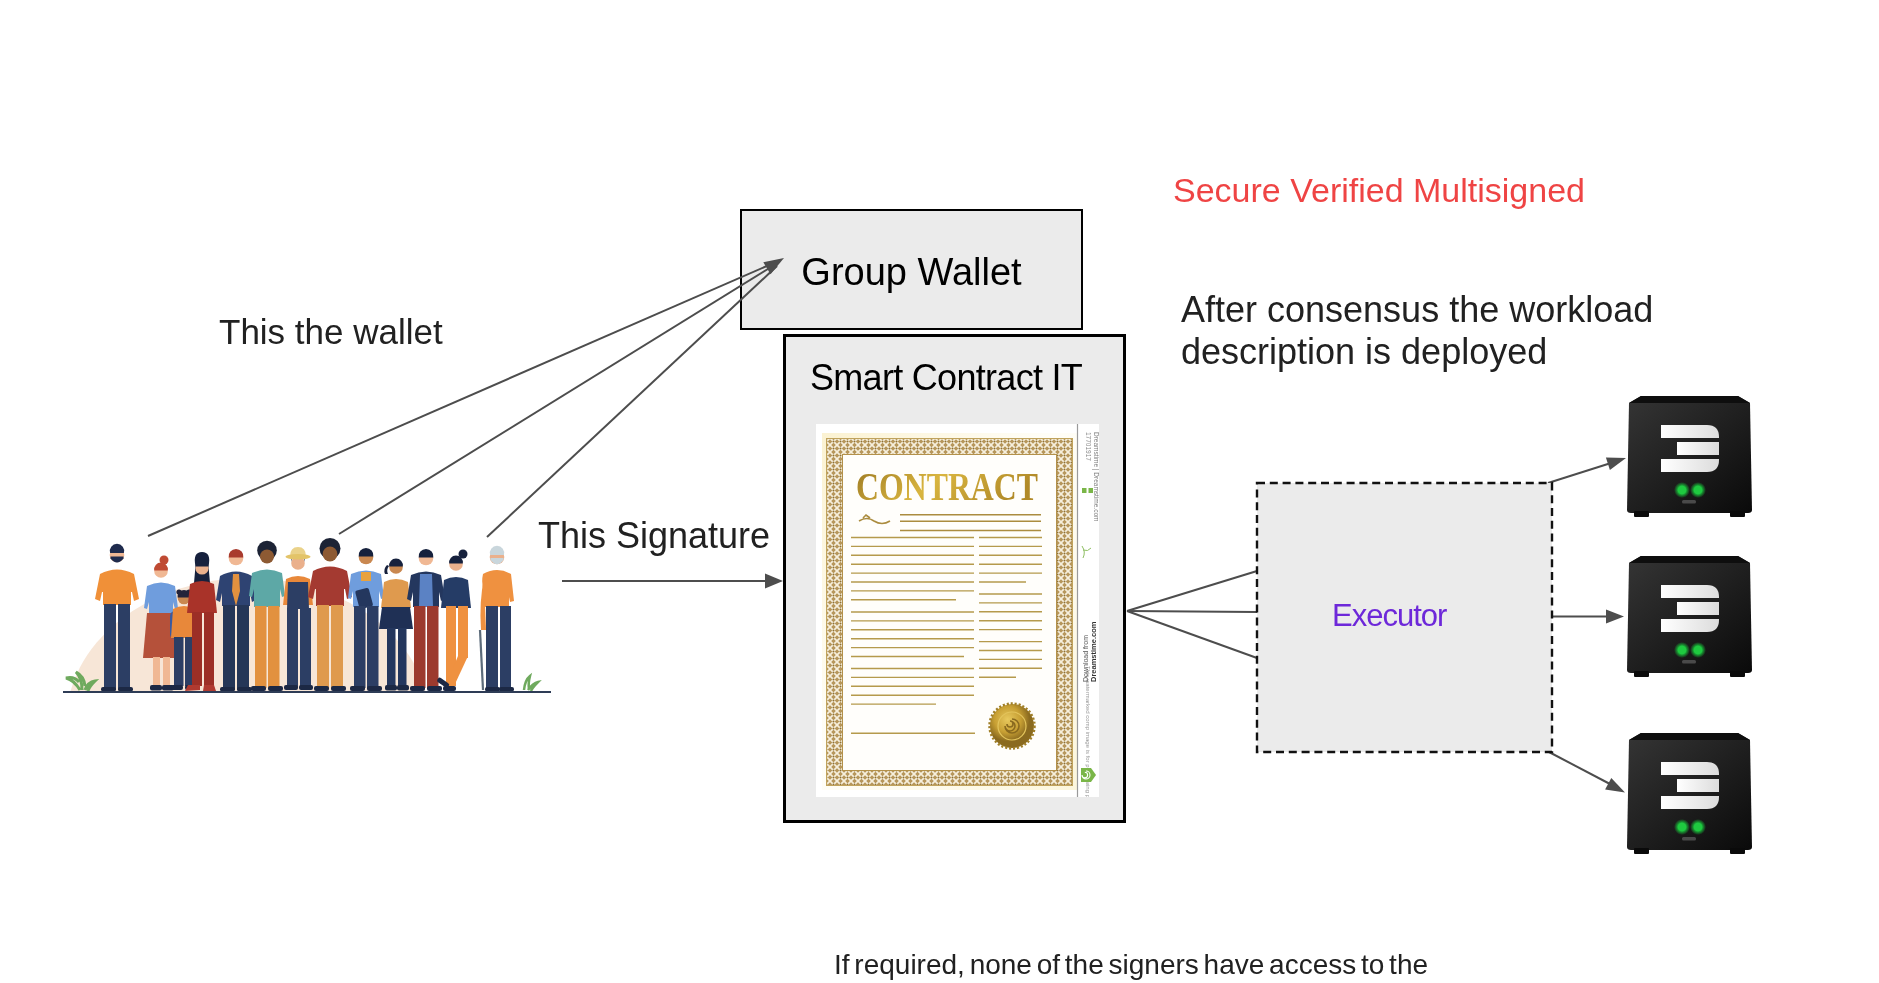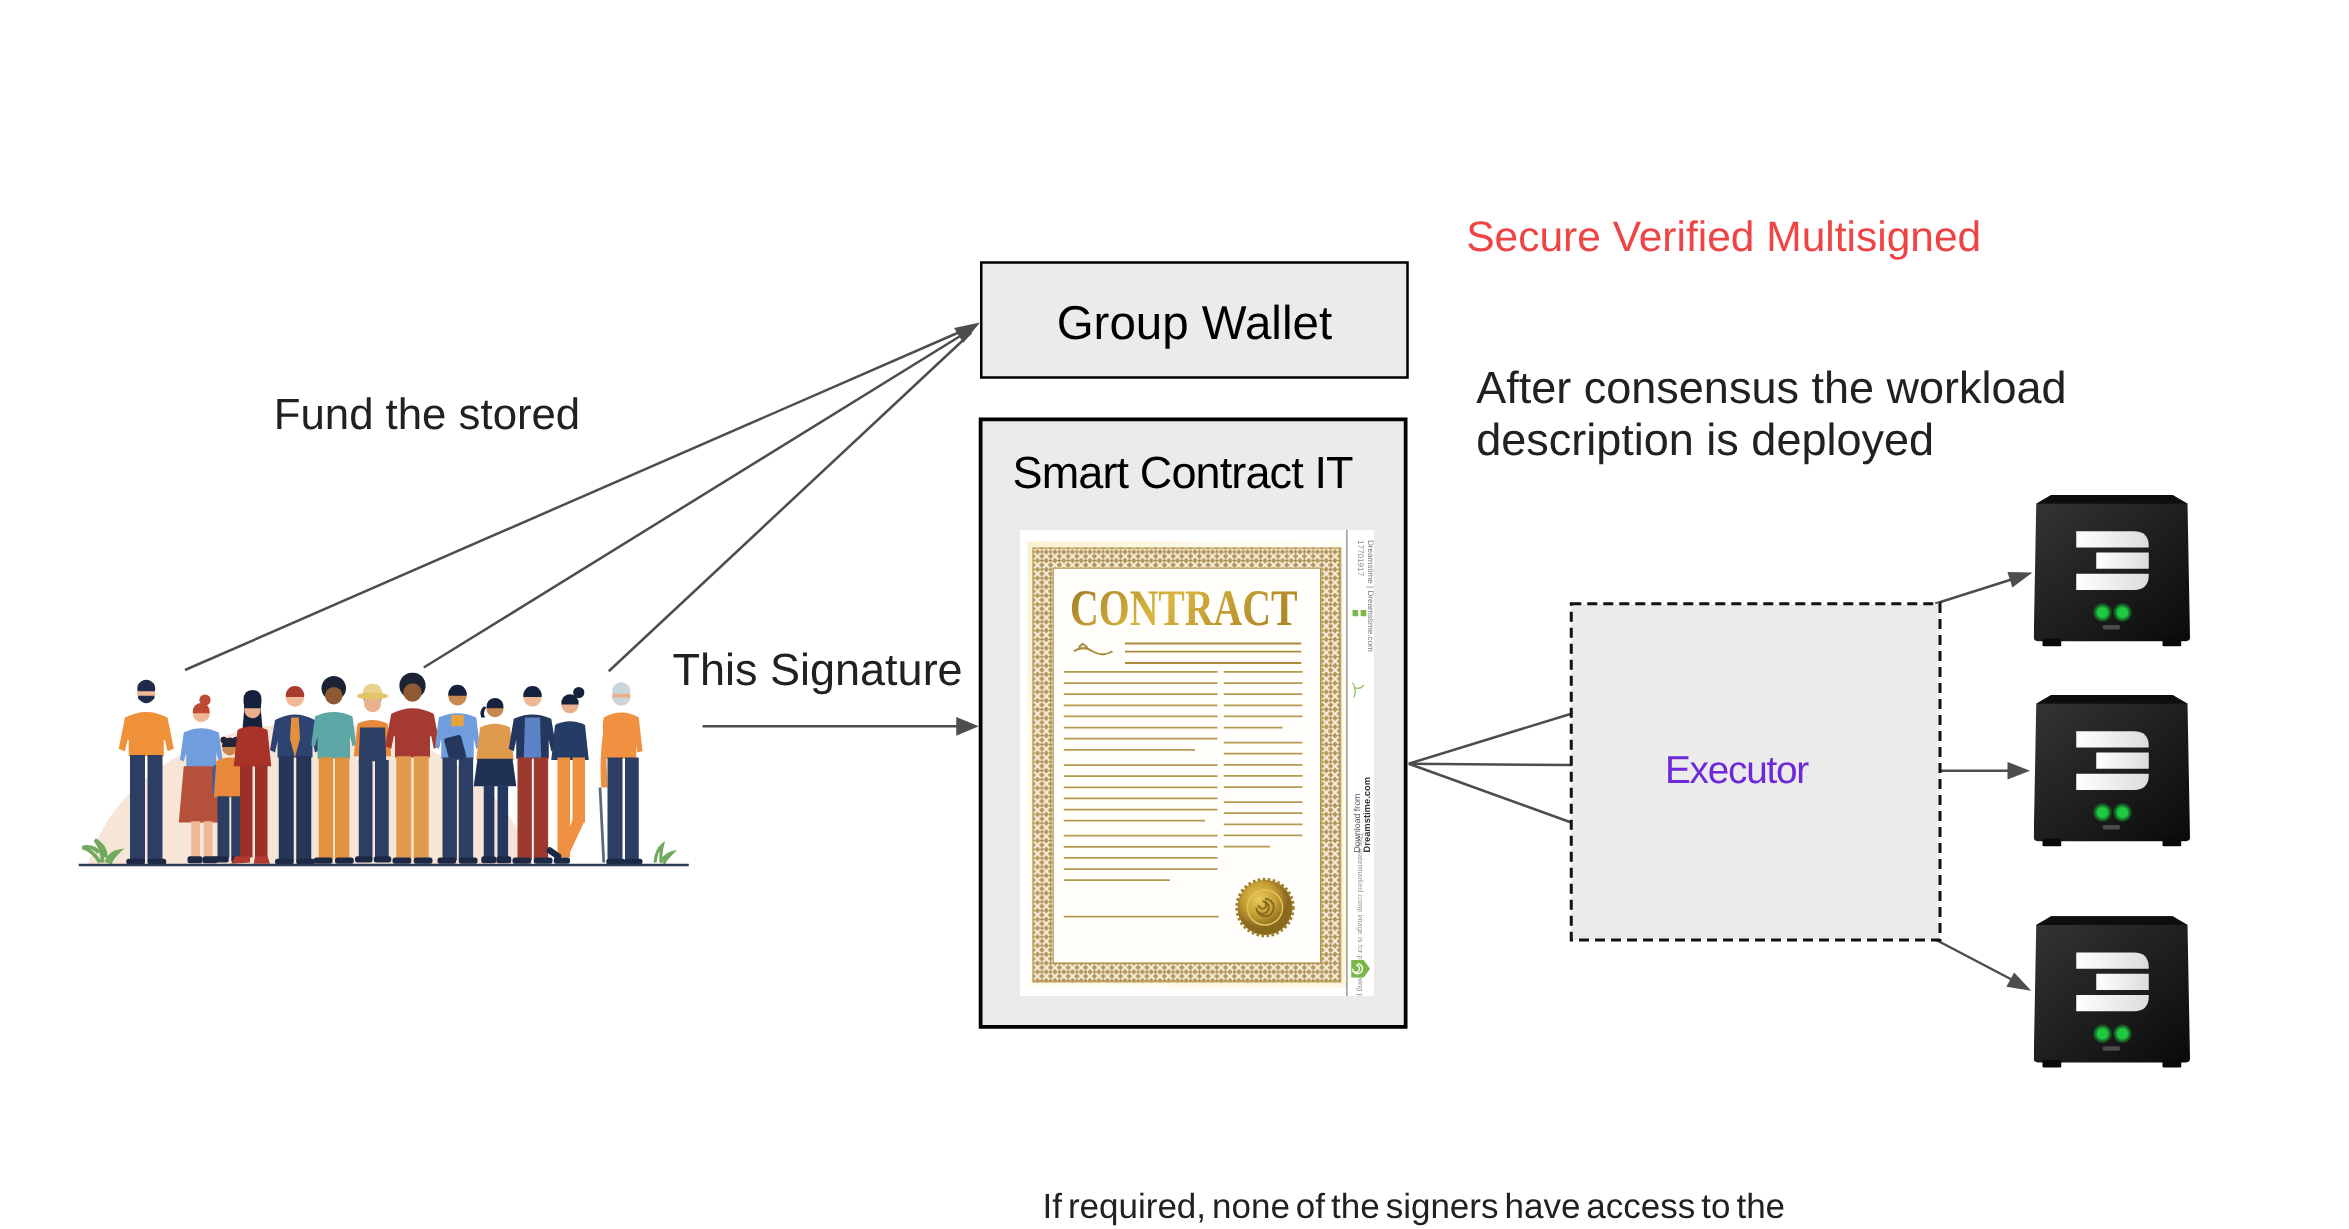--- a/index.html
+++ b/index.html
@@ -30,21 +30,21 @@
     <polygon points="784,258 770.5,274.3 763.3,262.3"></polygon>
     <polygon points="783,581 765,573.5 765,588.5"></polygon>
     <polygon points="1626,458 1609.9,470.0 1605.9,457.6"></polygon>
     <polygon points="1624,616.5 1606,609.5 1606,623.5"></polygon>
     <polygon points="1625,792.6 1605.1,789.4 1611.3,777.9"></polygon>
   </g>
 
   <rect x="1257" y="483" width="295" height="269" fill="#ebebeb" stroke="#111" stroke-width="2.4" stroke-dasharray="8 4.8"></rect>
 </svg>
 
-<div class="box" style="left:784px;top:209px;width:343px;height:94px;border-width:2.5px;">
+<div class="box" style="left:740px;top:209px;width:343px;height:121px;border-width:2.5px;">
   <span style="font-size:38px;position:relative;top:3px;">Group Wallet</span>
 </div>
 
 <div class="box" style="left:783px;top:334px;width:343px;height:489px;z-index:2;"></div>
 <div class="lbl" style="left:810px;top:360px;font-size:36px;letter-spacing:-0.7px;color:#000000;z-index:4;">Smart Contract IT</div>
 
 <svg class="abs" style="left:816px;top:424px;z-index:4;" width="283" height="373" viewBox="0 0 283 373">
   <defs>
     <pattern id="knot" width="7" height="7" patternUnits="userSpaceOnUse">
       <rect width="7" height="7" fill="#b6965a"></rect>
@@ -346,17 +346,17 @@
     <rect x="424" y="43" width="25" height="26" fill="#ef9140"></rect>
     <path d="M424,40 q-5,24 -3,52 l5,0 z" fill="#ef9140"></path>
     <rect x="426" y="68" width="12" height="83" fill="#2c3e64"></rect>
     <rect x="440" y="68" width="11" height="83" fill="#2c3e64"></rect>
     <rect x="425" y="149" width="15" height="4.5" rx="2" fill="#1c2844"></rect>
     <rect x="439" y="149" width="15" height="4.5" rx="2" fill="#1c2844"></rect>
   </g>
   <line x1="3" y1="154" x2="491" y2="154" stroke="#2e3c56" stroke-width="2"></line>
 </svg>
 
-<div class="lbl" style="left:219px;top:314px;font-size:35px;">Fund the stored</div>
+<div class="lbl" style="left:219px;top:314px;font-size:35px;">This the wallet</div>
 <div class="lbl" style="left:1173px;top:173px;font-size:34px;color:#ef4444;">Secure Verified Multisigned</div>
 <div class="lbl" style="left:1181px;top:289px;font-size:36px;line-height:41.5px;">After consensus the workload<br>description is deployed</div>
 <div class="lbl" style="left:538px;top:518px;font-size:36px;">This Signature</div>
 <div class="lbl" style="left:834px;top:896px;font-size:28px;line-height:43.5px;word-spacing:-3px;margin-top:47px;">If required, none of the signers have access to the<br>deployed solution or data stored.</div>
 
 </body></html>

